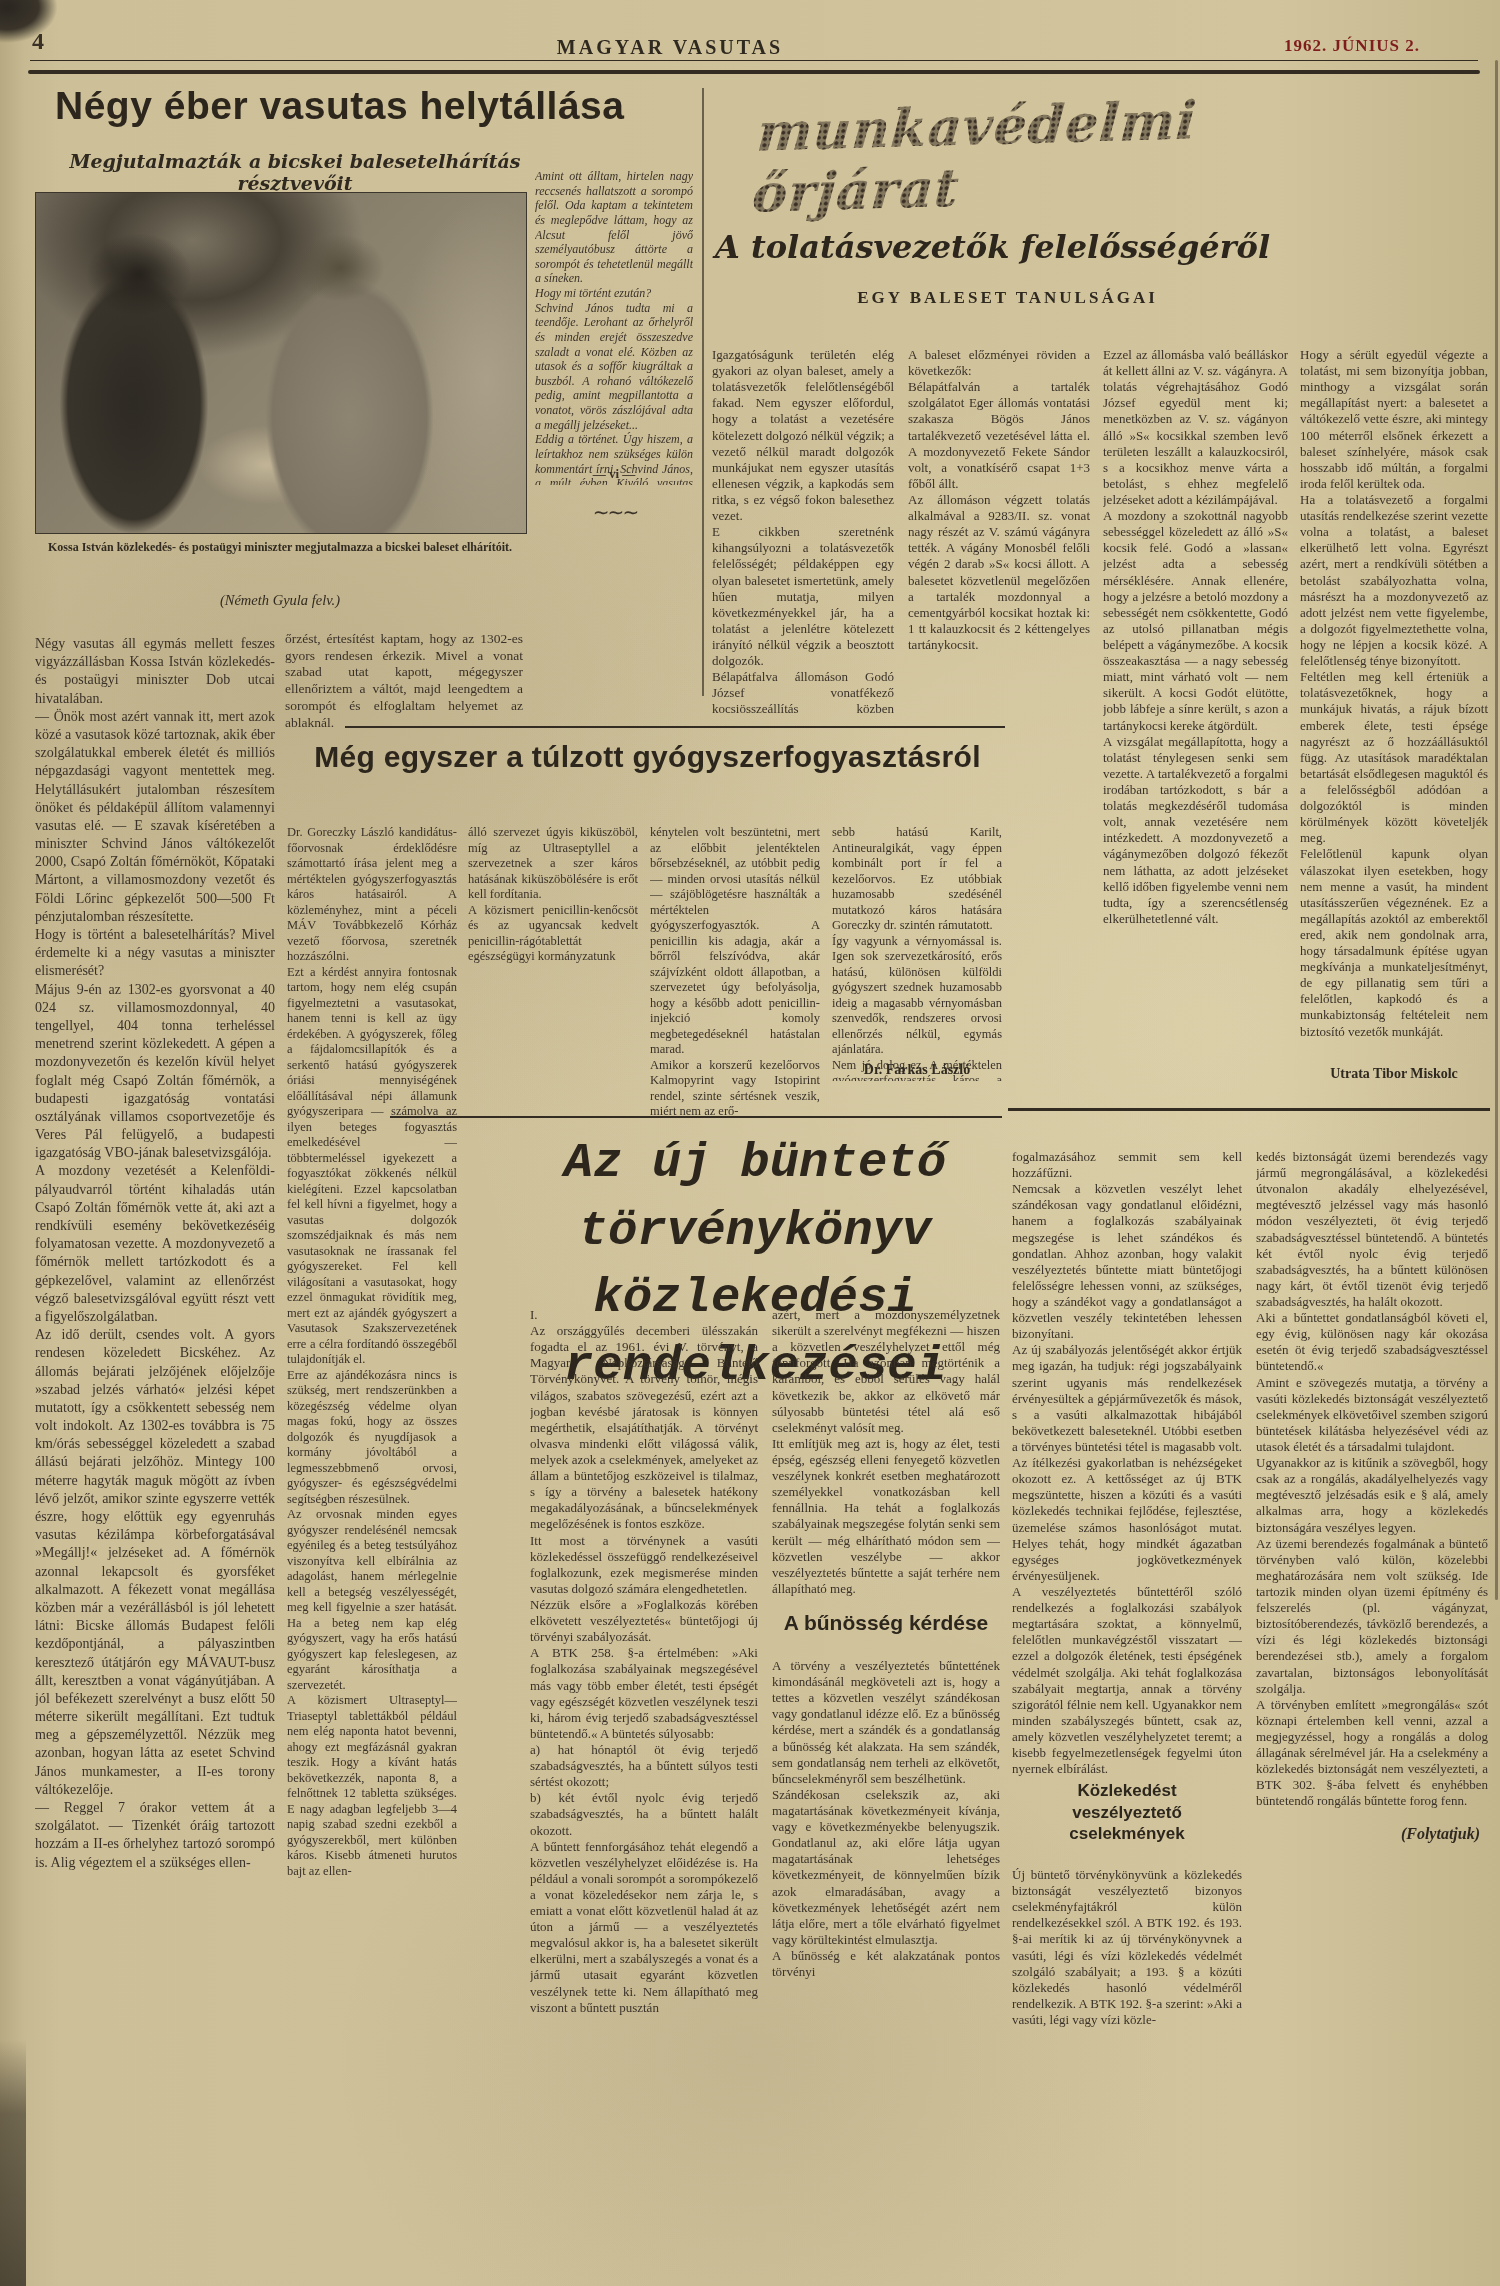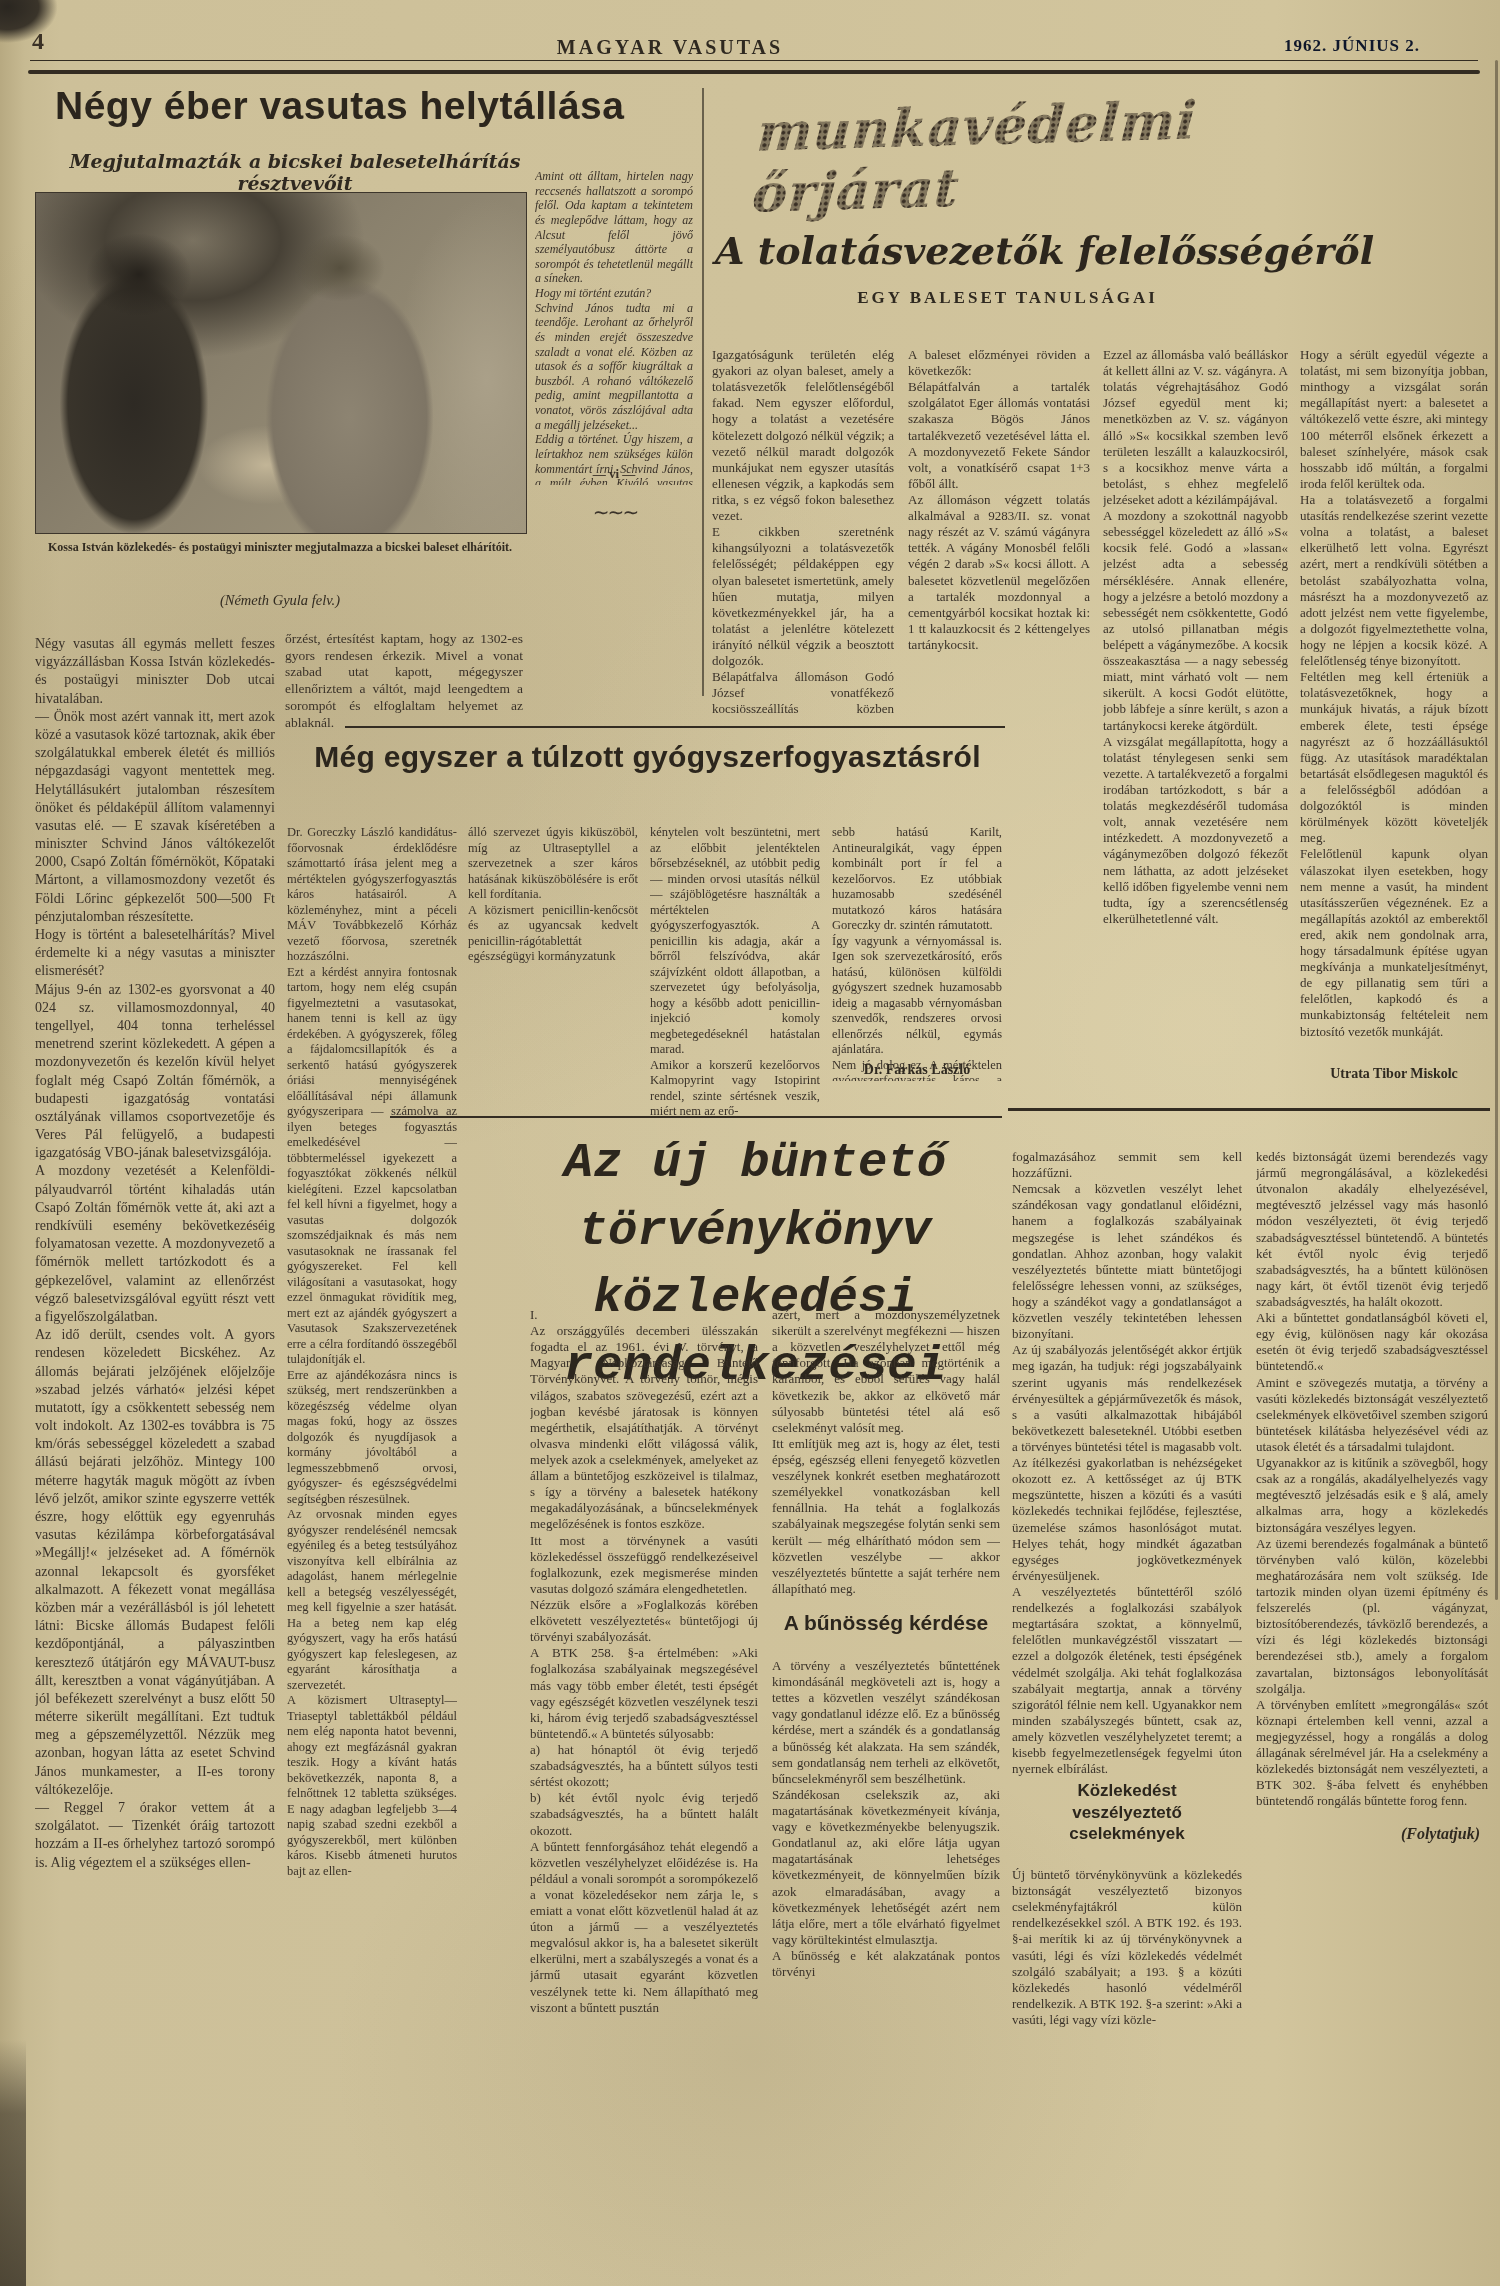--- a/index.html
+++ b/index.html
@@ -18,21 +18,21 @@
   .edge-r{position:absolute;right:2px;top:60px;width:3px;height:1540px;background:rgba(48,40,29,.45);border-radius:2px;}
 
   .rule{position:absolute;background:#332c22;}
   .vrule{position:absolute;background:rgba(51,44,34,.65);width:2px;}
 
   
   .pagenum{position:absolute;left:32px;top:28px;font-weight:bold;font-size:24px;}
   .masthead{position:absolute;left:460px;top:36px;width:420px;text-align:center;
       font-weight:bold;font-size:20px;letter-spacing:3px;color:#2f2920;}
   .issuedate{position:absolute;left:1230px;top:36px;width:190px;text-align:right;
-      font-weight:bold;font-size:17px;letter-spacing:1px;color:#0f172a;}
+      font-weight:bold;font-size:17px;letter-spacing:1px;color:#7f1d1d;}
 
   
   .body-text{white-space:pre-line;text-align:justify;overflow:hidden;position:absolute;
       font-size:13px;line-height:1.24;color:#3a3229;margin-top:23px;}
   .italic{font-style:italic;}
 
   
   .a1-headline{position:absolute;left:55px;top:84px;width:480px;text-align:center;white-space:nowrap;
       font-family:"Liberation Sans",sans-serif;font-weight:bold;font-size:39px;letter-spacing:.5px;color:#2c261d;}
   .a1-subtitle{position:absolute;left:65px;top:150px;width:460px;text-align:center;
@@ -59,21 +59,21 @@
       letter-spacing:-2px;color:#3a3229;}
 
   
   .banner{position:absolute;left:755px;top:92px;width:540px;height:126px;transform:rotate(-1.6deg);
       display:flex;align-items:center;justify-content:center;}
   .banner span{font-family:"DejaVu Serif",serif;font-style:italic;font-weight:bold;font-size:52px;
       letter-spacing:1px;transform:skewX(-6deg);color:rgba(56,47,35,.35);
       background:radial-gradient(circle at 2px 2px, #3a3126 1.6px, rgba(58,49,38,.25) 2.2px) 0 0/6px 6px;
       -webkit-background-clip:text;background-clip:text;}
   .a2-headline{position:absolute;left:715px;top:228px;width:585px;white-space:nowrap;
-      font-family:"DejaVu Serif",serif;font-style:italic;font-weight:bold;font-size:38px;color:#2c261d;}
+      font-family:"DejaVu Serif",serif;font-style:italic;font-weight:bold;font-size:32px;color:#2c261d;}
   .a2-subhead{position:absolute;left:715px;top:288px;width:585px;text-align:center;
       font-weight:bold;font-size:17px;letter-spacing:3px;color:#2f2920;}
   .a2-c1{left:712px;top:324px;width:182px;height:368px;}
   .a2-c2{left:908px;top:324px;width:182px;height:368px;}
   .a2-c3{left:1103px;top:324px;width:185px;height:774px;}
   .a2-c4{left:1300px;top:324px;width:188px;height:736px;}
   .a2-sig{position:absolute;left:1300px;top:1066px;width:188px;text-align:center;
       font-weight:bold;font-size:14px;color:#2f2920;}
   .rule-a2{left:1008px;top:1108px;width:482px;height:3px;}
 

